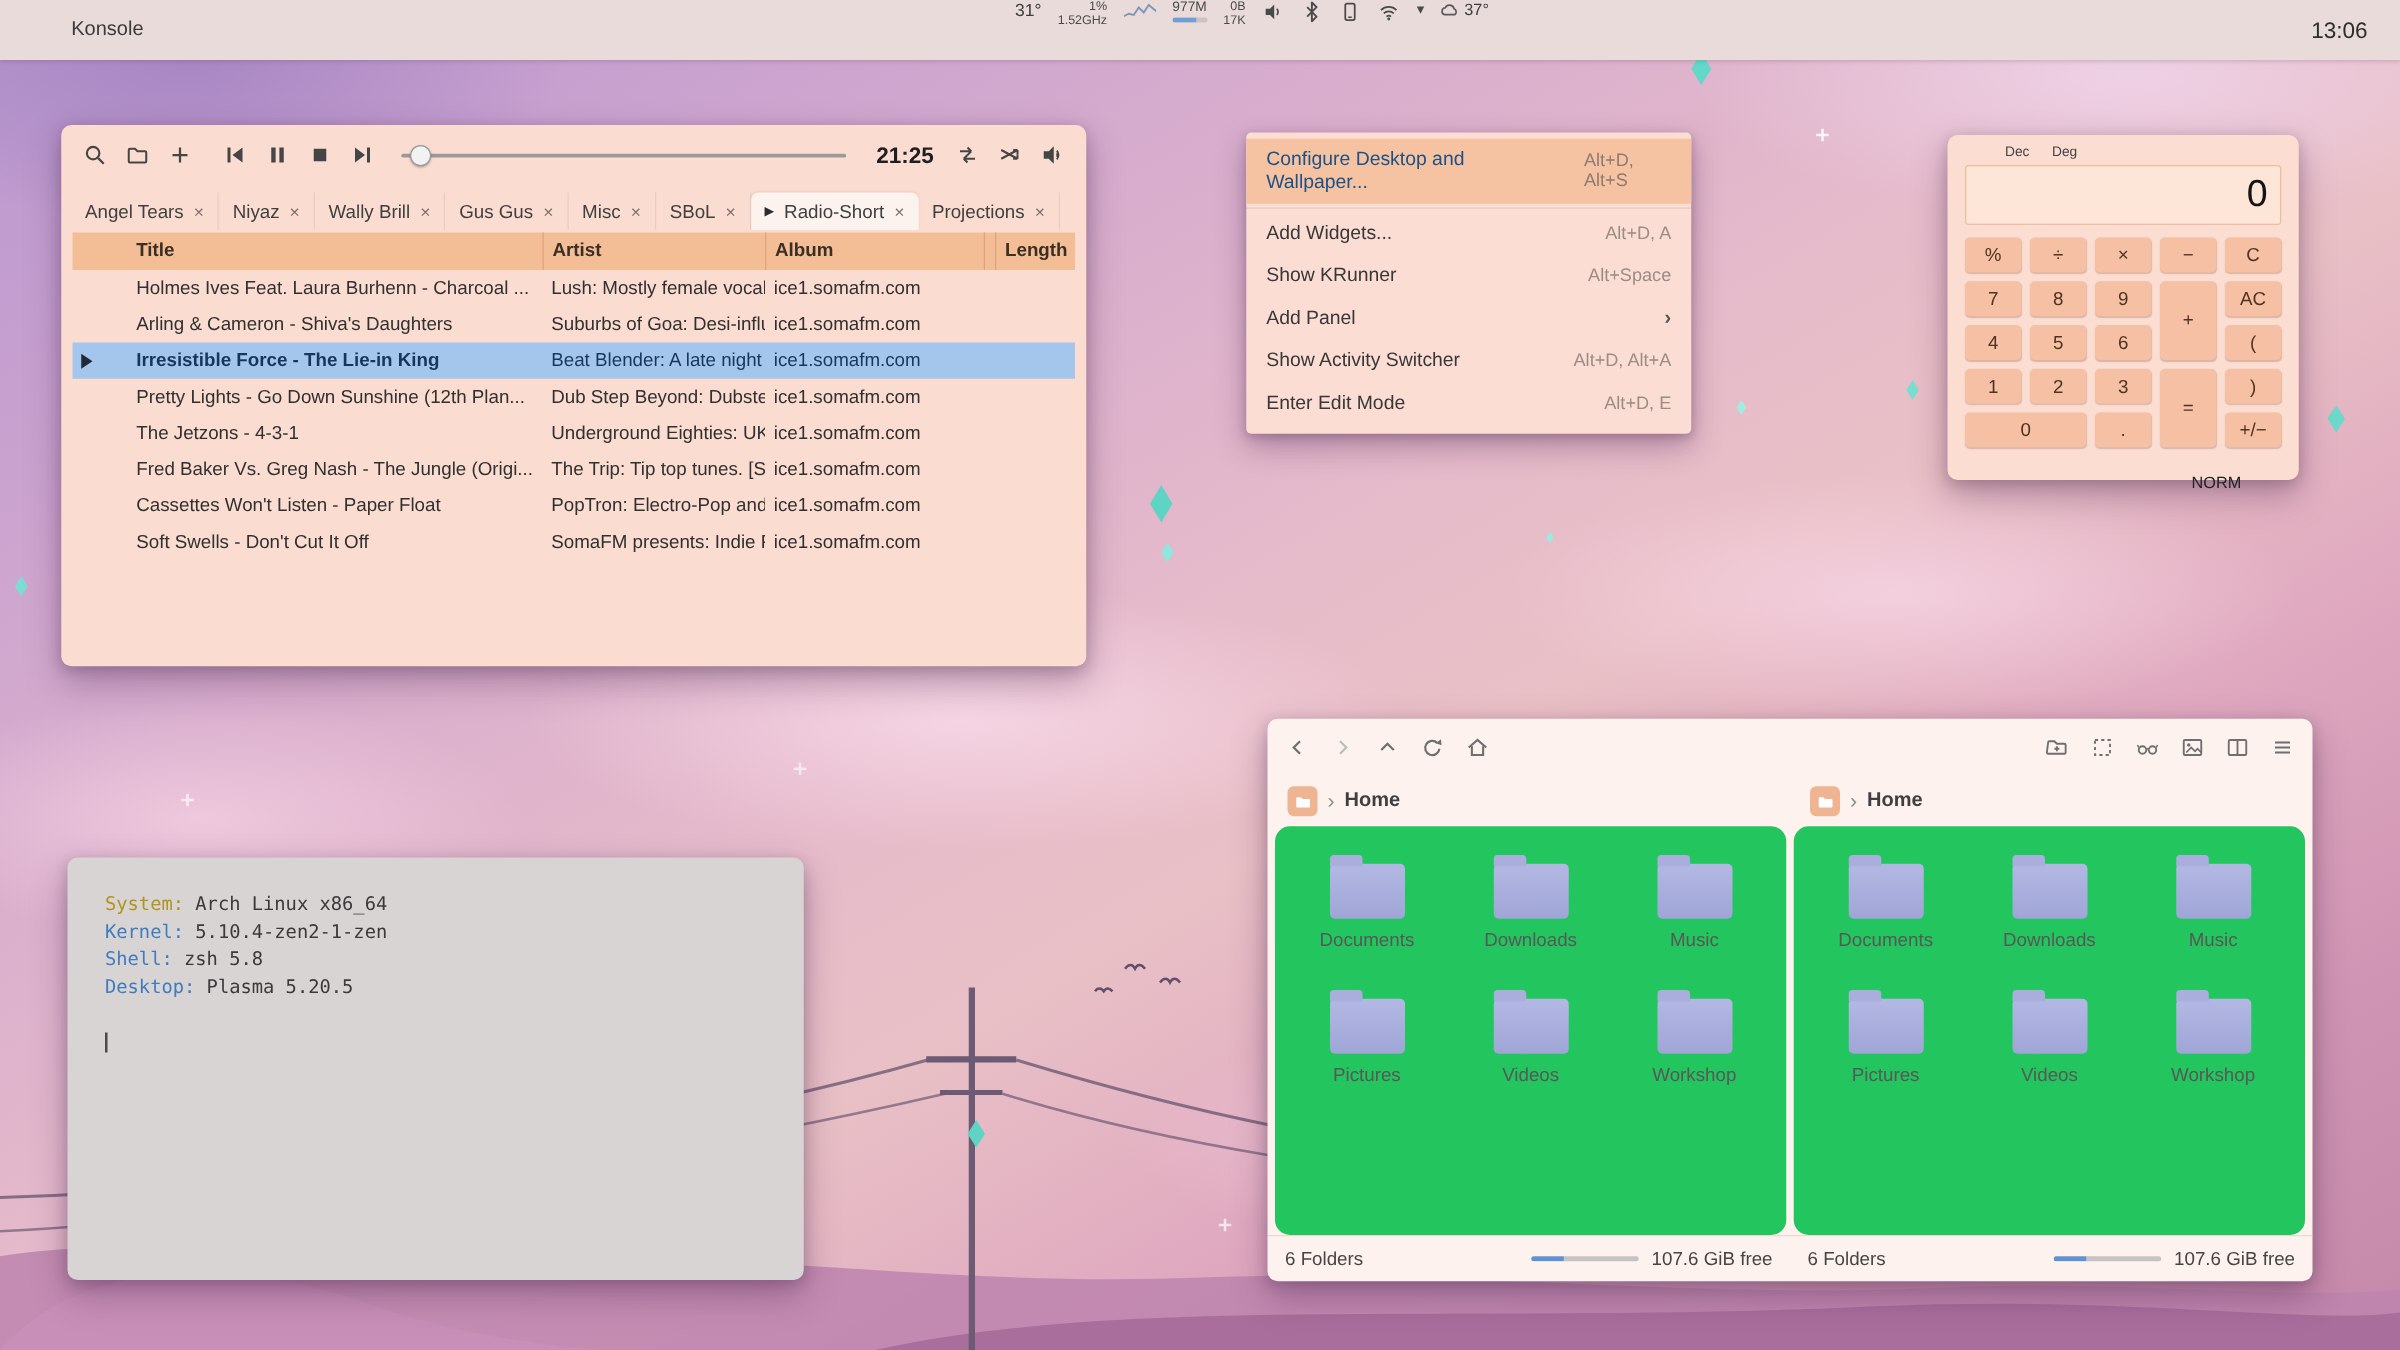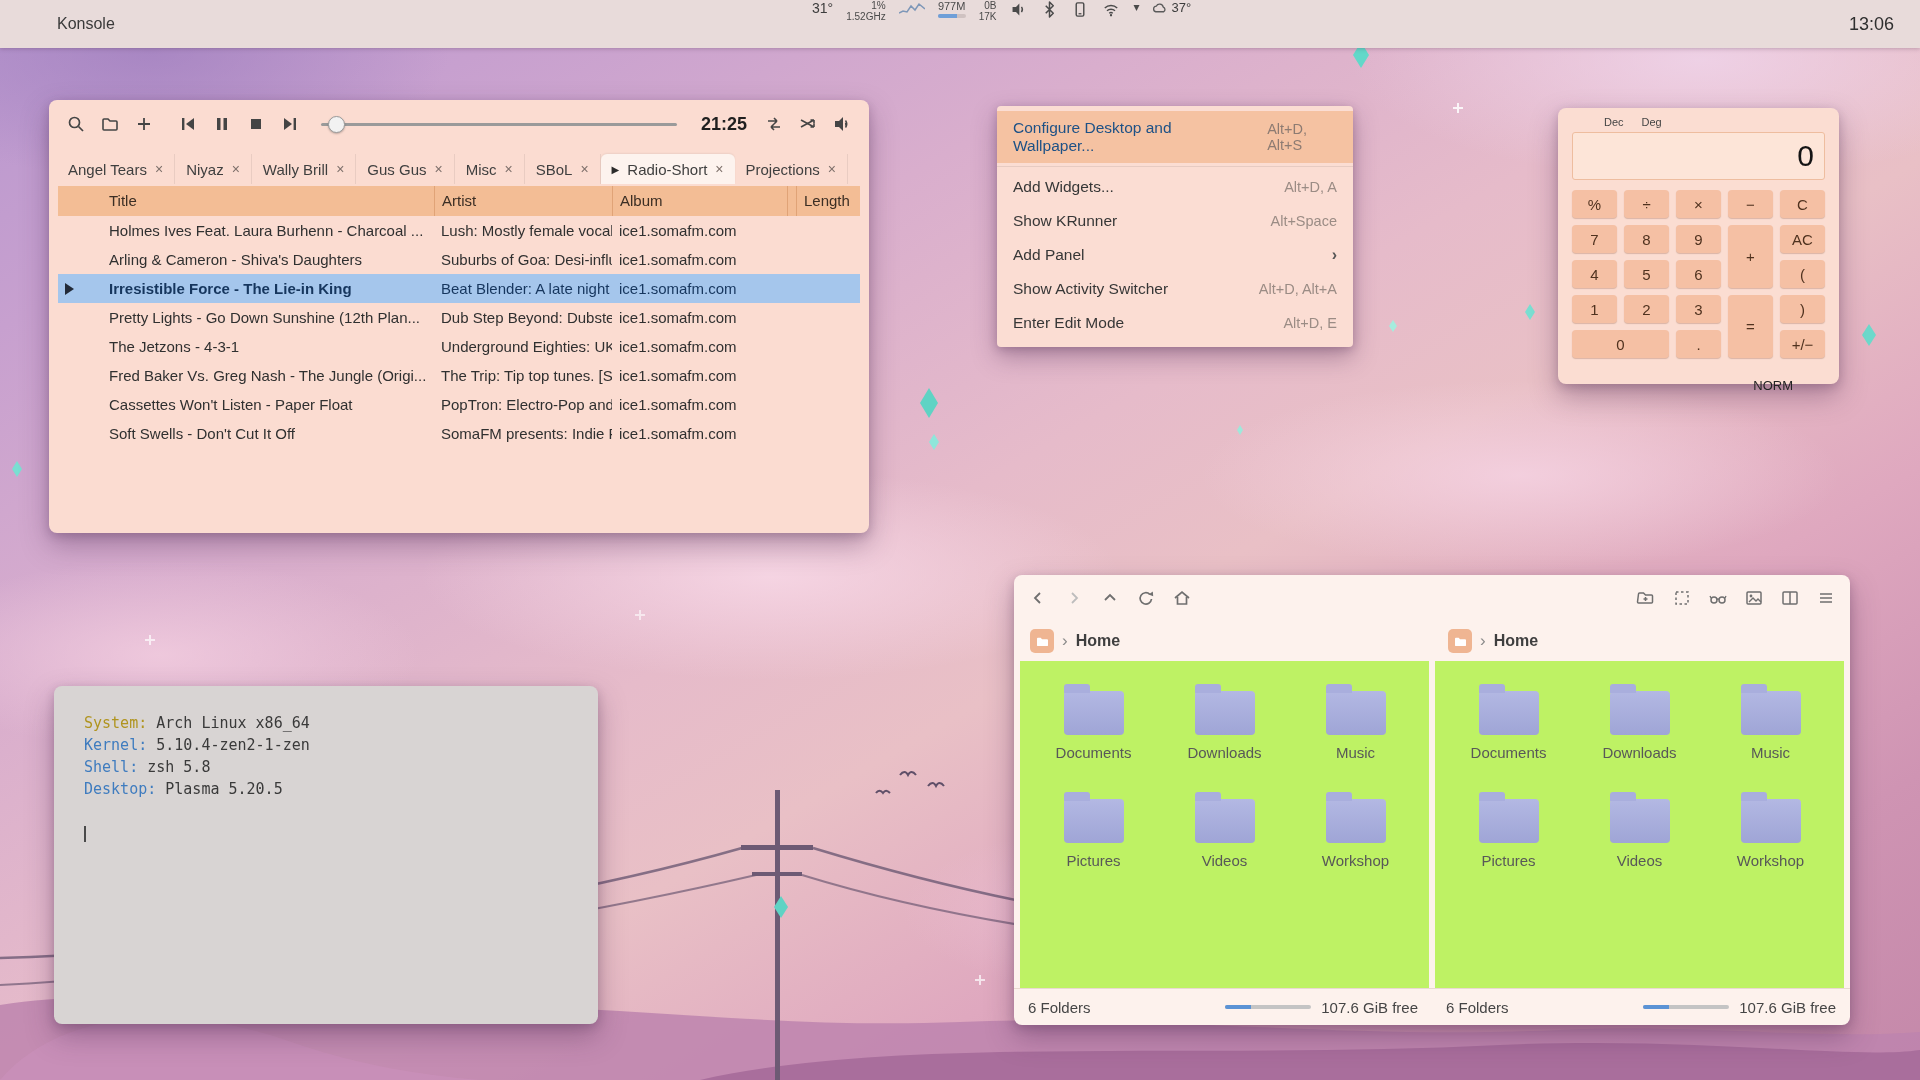--- a/index.html
+++ b/index.html
@@ -36,21 +36,21 @@
   .p-slider .track{position:absolute;left:0;right:0;top:8px;height:3px;background:#9a9a9a;border-radius:2px;}
   .p-knob{position:absolute;left:2%;top:1px;width:15px;height:15px;border-radius:50%;background:#f2f2f2;border:1px solid #9a9a9a;box-shadow:0 1px 2px rgba(0,0,0,.25);}
   .p-time{font-size:18px;font-weight:bold;color:#1f1f1f;margin:0 4px;}
   .p-tabs{display:flex;align-items:flex-end;height:36px;padding:0 8px;}
   .p-tab{display:flex;align-items:center;gap:8px;padding:0 11px;height:30px;font-size:15px;color:#3f3f3f;border-right:1px solid rgba(0,0,0,.07);cursor:default;}
   .p-tab.active{background:#fdf3ee;border-radius:6px 6px 0 0;border-right:none;box-shadow:0 -1px 2px rgba(0,0,0,.06);}
   .t-play{font-size:10px;color:#2b2b2b;}
   .t-close{font-size:14px;color:#7d6f6a;}
   .p-head,.p-row{display:grid;grid-template-columns:44px 332px 178px 175px 1fr 64px;margin:0 9px;}
   .p-head{background:#f3bd95;height:30px;line-height:30px;font-size:15px;color:#3b2e24;margin-top:2px;}
-  .p-head .hc{padding-left:7px;white-space:nowrap;overflow:hidden;}
+  .p-head .hc{padding-left:7px;white-space:nowrap;overflow:hidden;font-weight:bold;}
   .p-head .hc.sep{border-left:1px solid #e0a377;}
   .p-head .hc.len{text-align:left;}
   .p-row{height:29px;line-height:29px;font-size:15px;color:#303030;}
   .p-row .cell{padding-left:7px;white-space:nowrap;overflow:hidden;}
   .p-row.sel{background:#a5c6ec;color:#16365e;}
   .p-row.sel .cell.title{font-weight:bold;}
   .ind{display:flex;align-items:center;justify-content:flex-start;padding-left:10px;}
   .tri{width:0;height:0;border-left:9px solid #222a38;border-top:6px solid transparent;border-bottom:6px solid transparent;}
 
   
@@ -70,21 +70,21 @@
     display:flex;align-items:center;justify-content:flex-end;padding-right:10px;font-size:30px;color:#141414;}
   .c-grid{display:grid;grid-template-columns:repeat(5,1fr);grid-auto-rows:28px;gap:7px;margin:0 14px;}
   .ck{border:none;margin:0;background:#f5c0a4;border-radius:4px;font-family:inherit;font-size:15px;color:#50321f;
     display:flex;align-items:center;justify-content:center;box-shadow:0 1px 1px rgba(120,60,30,.25);cursor:default;padding:0;}
   .gc1{grid-column:1}.gc2{grid-column:2}.gc3{grid-column:3}.gc4{grid-column:4}.gc5{grid-column:5}
   .gr1{grid-row:1}.gr2{grid-row:2}.gr3{grid-row:3}.gr4{grid-row:4}.gr5{grid-row:5}
   .rs2{grid-row:2 / span 2}.rs4{grid-row:4 / span 2}.cs2{grid-column:1 / span 2}
   .c-status{text-align:right;padding:20px 46px 0 0;font-size:13px;color:#222;}
 
   
-  .term{left:54px;top:686px;width:544px;height:338px;background:#d8d4d3;
+  .term{left:54px;top:686px;width:589px;height:338px;background:#d8d4d3;
     font-family:"DejaVu Sans Mono","Liberation Mono",monospace;font-size:15px;line-height:22px;color:#3c3c3c;}
   .t-body{padding:26px 30px;}
   .t-label.sys{color:#b0941f;}
   .t-label.blue{color:#3f7cbf;}
   .t-val{color:#3a3a3a;}
   .t-blank{height:22px;}
   .t-path{color:#c560a0;}
   .t-sym{color:#cf5b5b;}
   .t-cmd{color:#2c2c2c;font-weight:bold;}
   .t-cursor{display:inline-block;width:2px;height:16px;background:#4a4a4a;vertical-align:middle;}
@@ -94,21 +94,21 @@
   .fm-toolbar{height:46px;display:flex;align-items:center;padding:0 14px;gap:16px;color:#6f6f6f;}
   .fm-icon{width:20px;height:20px;display:flex;align-items:center;justify-content:center;color:#6f6f6f;}
   .fm-icon.disabled{color:#bdbdbd;}
   .fm-spacer{flex:1;}
   .fm-crumbs{height:40px;display:flex;align-items:center;}
   .crumb-half{width:50%;display:flex;align-items:center;gap:8px;padding-left:16px;box-sizing:border-box;}
   .crumb-chip{width:24px;height:24px;background:#efb592;border-radius:5px;display:flex;align-items:center;justify-content:center;color:#fff;}
   .crumb-sep{color:#8a8a8a;font-size:17px;}
   .crumb-label{font-size:16px;font-weight:bold;color:#3f3f3f;}
   .fm-content{flex:1;display:flex;gap:6px;padding:0 6px;}
-  .pane{flex:1;background:#bef264;border-radius:0;padding:22px 8px 8px;box-sizing:border-box;}
+  .pane{flex:1;background:#22c55e;border-radius:12px;padding:22px 8px 8px;box-sizing:border-box;}
   .pane-grid{display:grid;grid-template-columns:repeat(3,1fr);row-gap:30px;justify-items:center;align-content:start;}
   .folder{width:120px;display:flex;flex-direction:column;align-items:center;cursor:default;}
   .f-icon{width:60px;height:44px;background:linear-gradient(#b3b8e3,#9fa5d6);border-radius:4px;position:relative;margin-top:8px;}
   .f-icon::before{content:"";position:absolute;top:-7px;left:0;width:26px;height:9px;background:#a9aedd;border-radius:3px 3px 0 0;}
   .f-label{margin-top:9px;font-size:15px;color:#585858;}
   .fm-status{height:36px;border-top:1px solid #ead9d1;display:flex;align-items:center;font-size:15px;color:#454545;}
   .status-half{width:50%;display:flex;align-items:center;padding:0 14px;box-sizing:border-box;gap:10px;}
   .status-half .sp{flex:1;}
   .zoom{width:86px;height:4px;background:#c4c4c4;border-radius:2px;overflow:hidden;}
   .zoom .fill{width:30%;height:100%;background:#5b93d5;}

